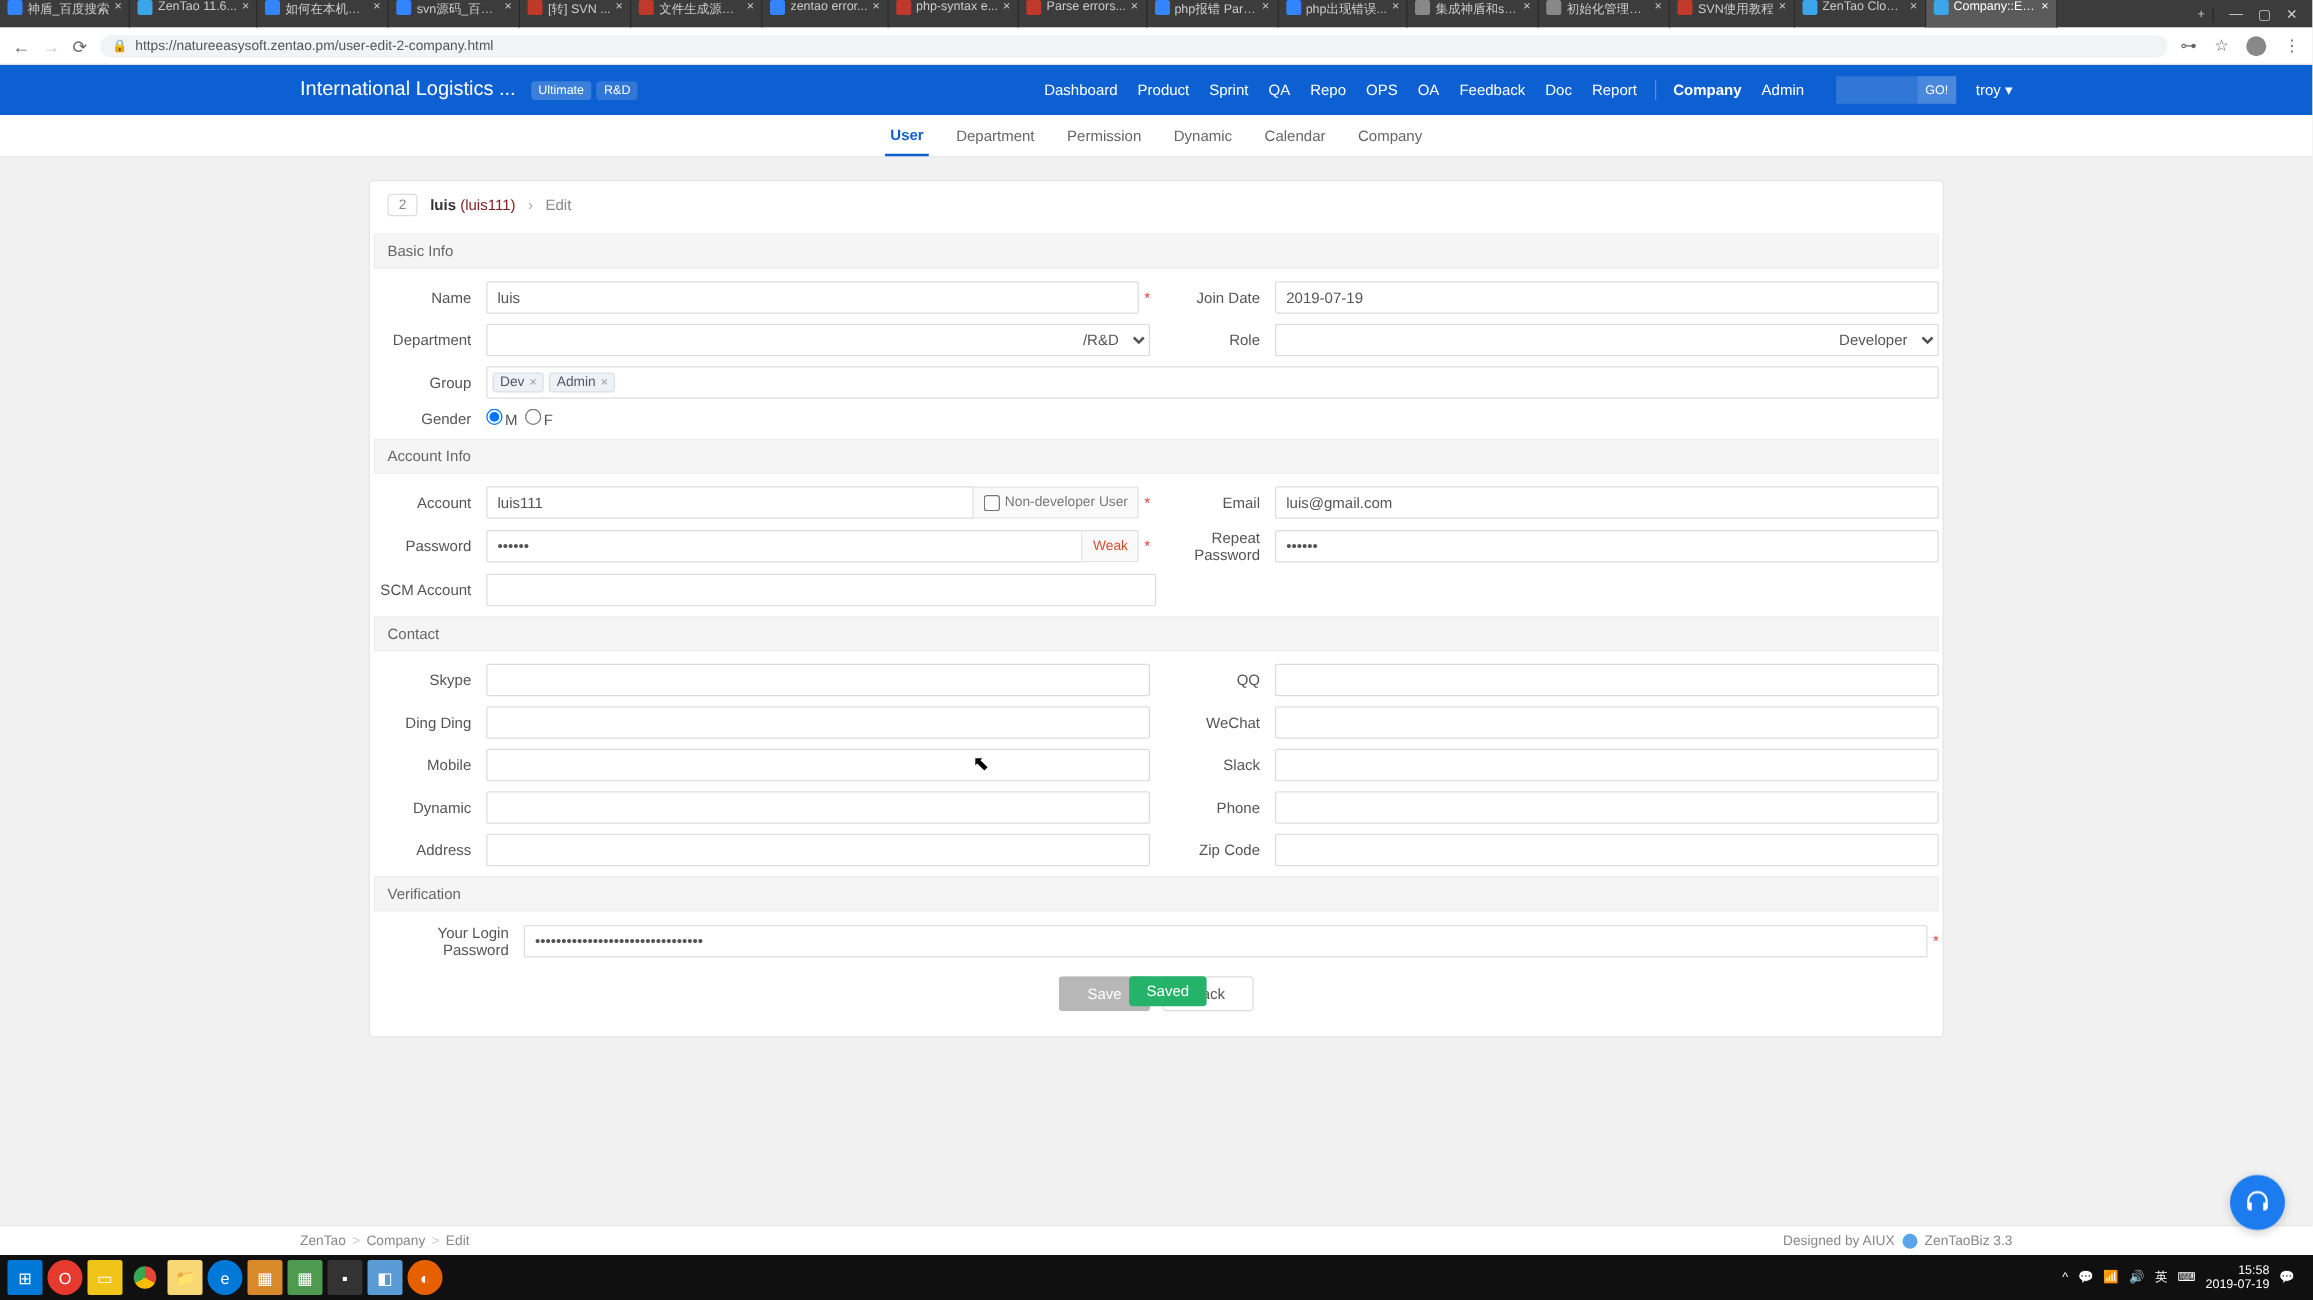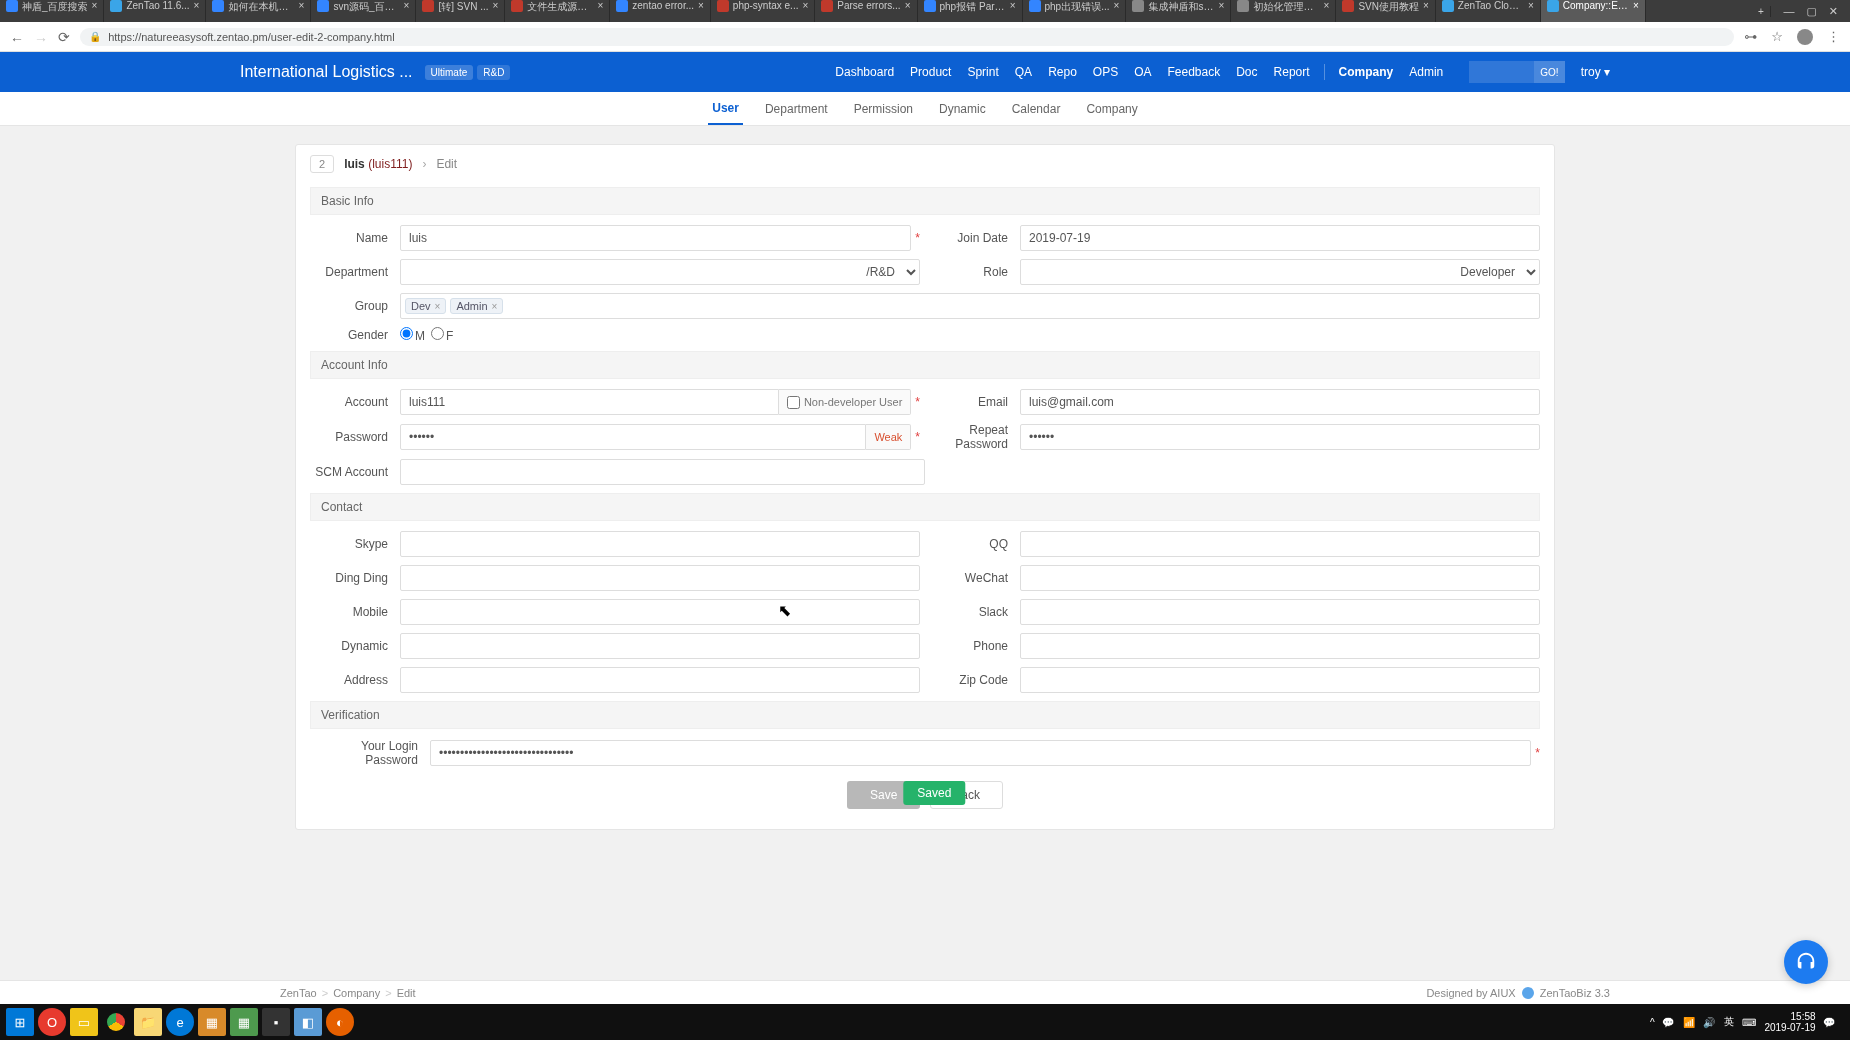--- a/index.html
+++ b/index.html
@@ -45,21 +45,21 @@
     .page-wrap { display: flex; justify-content: center; padding: 18px 0; }
     .main-panel { width: 1260px; background: #fff; border: 1px solid #e5e5e5; border-radius: 3px; }
     
     .breadcrumb-row { display: flex; align-items: center; padding: 10px 14px; gap: 10px; font-size: 12px; }
     .id-box { border: 1px solid #ddd; padding: 2px 8px; border-radius: 3px; color: #888; font-size: 11px; }
     .bc-name { color: #555; }
     .bc-name strong { font-weight: bold; color: #333; }
     .bc-sep { color: #aaa; }
     .bc-cur { color: #888; }
     
-    .form-area { padding: 4px 14px 20px; }
+    .form-area { padding: 4px 3px 20px; }
     .section-header { background: #f5f5f5; padding: 6px 10px; font-size: 12px; color: #666; margin-bottom: 10px; border: 1px solid #eee; }
     
     .form-row { display: flex; margin-bottom: 8px; gap: 10px; }
     .form-group { display: flex; align-items: center; }
     .form-group.half { width: 50%; }
     .form-group.full { width: 100%; }
     .form-label { width: 90px; text-align: right; padding-right: 12px; font-size: 12px; color: #555; }
     .form-control { flex: 1; height: 26px; border: 1px solid #ddd; border-radius: 2px; padding: 0 8px; font-size: 12px; color: #555; background:#fff; }
     .form-control.select { appearance: auto; text-align: right; }
     .req { color: #e04040; margin-left: 4px; font-size: 12px; }
@@ -78,21 +78,21 @@
     .addon.weak { color: #d85030; }
     
     .button-row { display: flex; justify-content: center; gap: 10px; margin-top: 14px; position: relative; }
     .btn { padding: 6px 22px; font-size: 12px; border-radius: 3px; cursor: pointer; border: 1px solid transparent; }
     .btn-save { background: #b8b8b8; color: #fff; }
     .btn-back { background: #fff; border-color: #ddd; color: #555; }
     .saved-toast { position: absolute; background: #25b36a; color: #fff; padding: 5px 14px; border-radius: 3px; font-size: 12px; left: 50%; transform: translateX(-35%); }
     
     
     .footer { position: fixed; bottom: 36px; left: 0; right: 0; height: 24px; background: #fff; display: flex; align-items: center; padding: 0 240px; font-size: 11px; color: #888; border-top: 1px solid #e5e5e5; }
-    .footer-bc { display: flex; gap: 5px; margin-left: 40px; }
+    .footer-bc { display: flex; gap: 5px; }
     .footer-right { margin-left: auto; display: flex; align-items: center; gap: 6px; }
     .zt-logo { width: 12px; height: 12px; border-radius: 50%; background: #5aa5ea; }
     
     
     .taskbar { position: fixed; bottom: 0; left: 0; right: 0; height: 36px; background: #101010; display: flex; align-items: center; padding: 0 4px; }
     .taskbar-icon { width: 28px; height: 28px; margin: 0 2px; border-radius: 2px; display:flex; align-items:center; justify-content:center; color:#fff; font-size:13px; }
     .systray { margin-left: auto; display: flex; align-items: center; color: #fff; font-size: 10px; gap: 8px; padding-right: 10px; }
     .systray .clock { text-align: right; line-height: 11px; }
     
     .chat-bubble { position: fixed; right: 22px; bottom: 56px; width: 44px; height: 44px; border-radius: 50%; background: #1d7bf0; display: flex; align-items: center; justify-content: center; box-shadow: 0 2px 8px rgba(0,0,0,0.2); cursor: pointer; }

